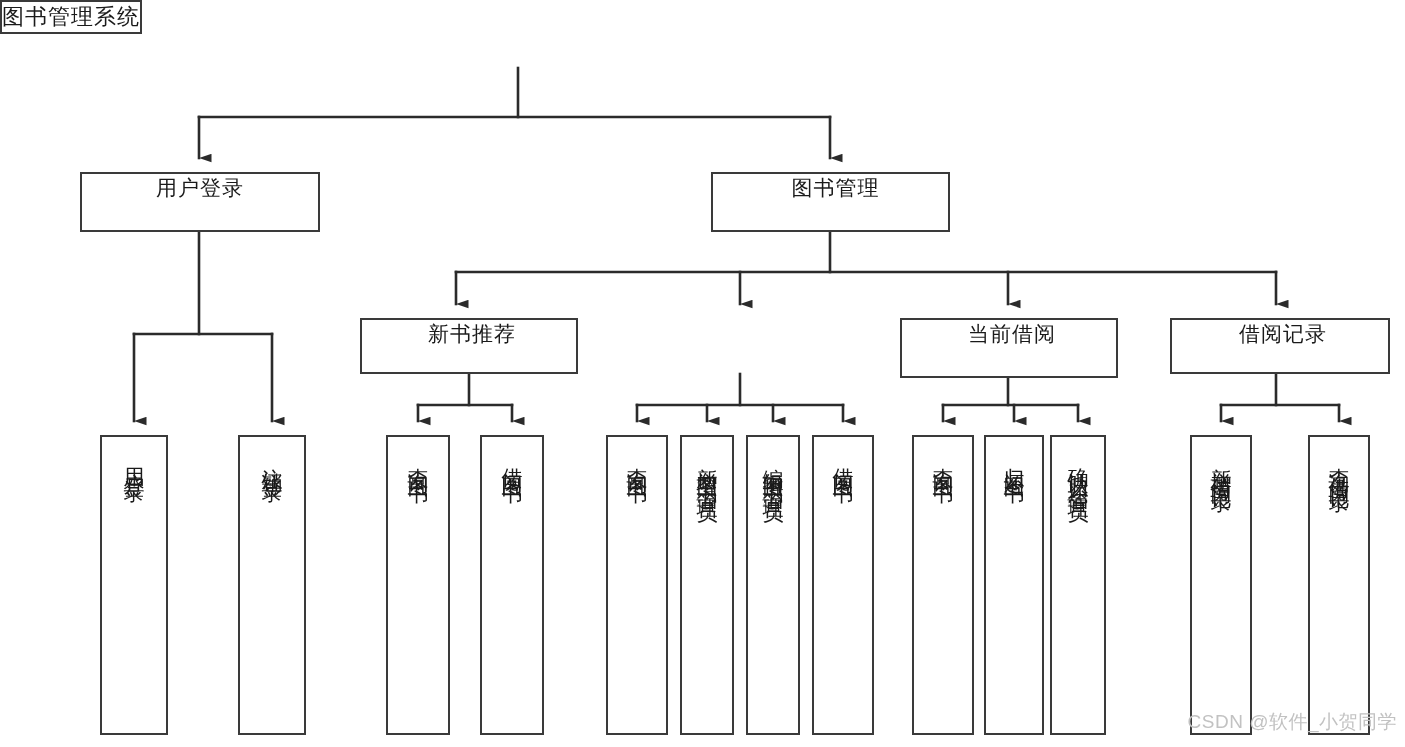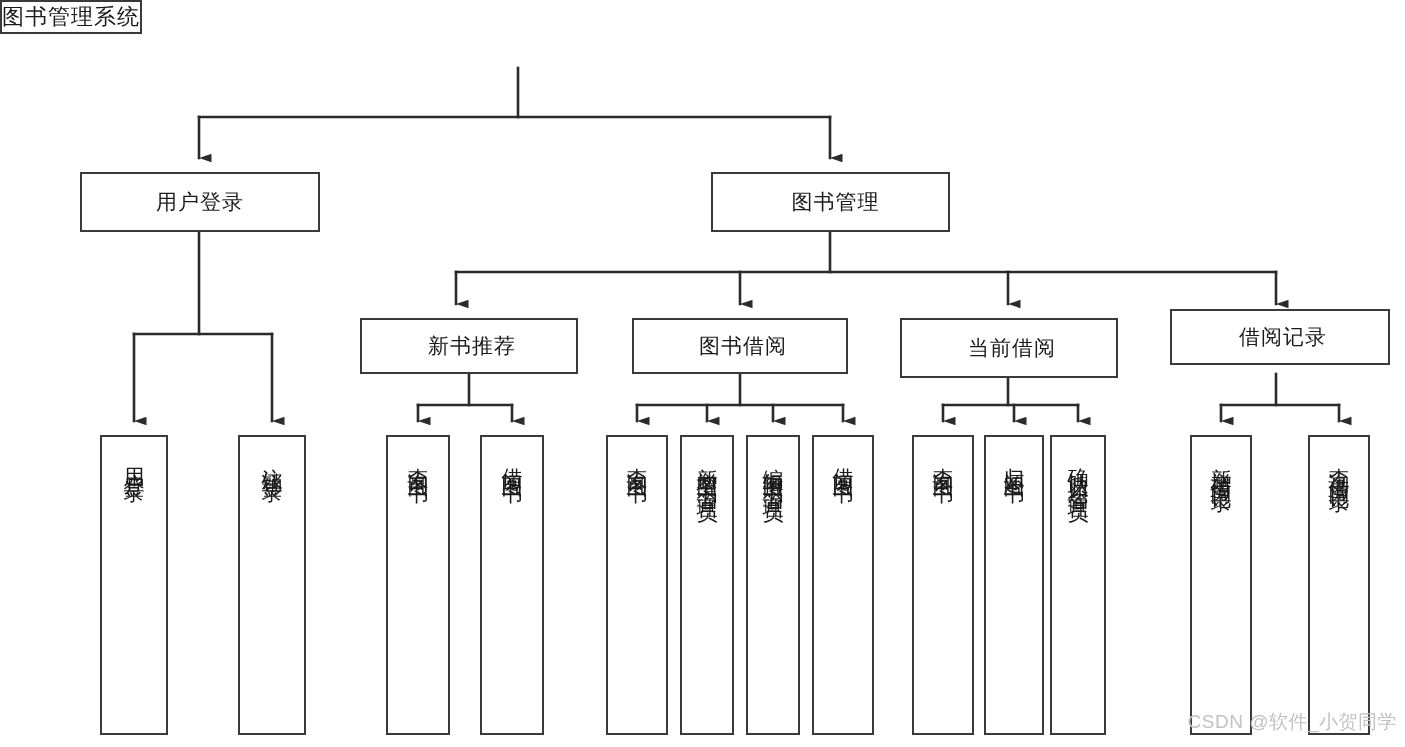--- a/index.html
+++ b/index.html
@@ -25,21 +25,20 @@
     width: 1405px;
     height: 747px;
     pointer-events: none;
   }
   .node {
     position: absolute;
     box-sizing: border-box;
     background: #ffffff;
     border: 2px solid #3a3a3a;
     display: flex;
-    align-items: center;
     justify-content: center;
     color: #1a1a1a;
     z-index: 2;
   }
   .node-root {
     font-size: 22px;
     letter-spacing: 1px;
   }
   .node-l1 {
     font-size: 21px;
@@ -155,27 +154,24 @@
   <div class="node node-l1" style="left: 80px; top: 172px; width: 240px; height: 60px;">
     <span>用户登录</span>
   </div>
   <div class="node node-l1" style="left: 711px; top: 172px; width: 239px; height: 60px; padding-left: 10px;">
     <span>图书管理</span>
   </div>
 
   <div class="node node-l2" style="left: 360px; top: 318px; width: 218px; height: 56px;">
     <span>新书推荐</span>
   </div>
-  <div class="node node-l2" style="left: 632px; top: 318px; width: 216px; height: 56px;">
-    <span>图书借阅</span>
-  </div>
   <div class="node node-l2" style="left: 900px; top: 318px; width: 218px; height: 60px;">
     <span>当前借阅</span>
   </div>
-  <div class="node node-l2" style="left: 1170px; top: 309px; width: 220px; height: 56px;">
+  <div class="node node-l2" style="left: 1170px; top: 318px; width: 220px; height: 56px;">
     <span>借阅记录</span>
   </div>
 
   <div class="node node-leaf" style="left: 100px; top: 435px; width: 68px; height: 300px;">
     <span class="vtext">用户登录</span>
   </div>
   <div class="node node-leaf" style="left: 238px; top: 435px; width: 68px; height: 300px;">
     <span class="vtext">注销登录</span>
   </div>
   <div class="node node-leaf" style="left: 386px; top: 435px; width: 64px; height: 300px;">

